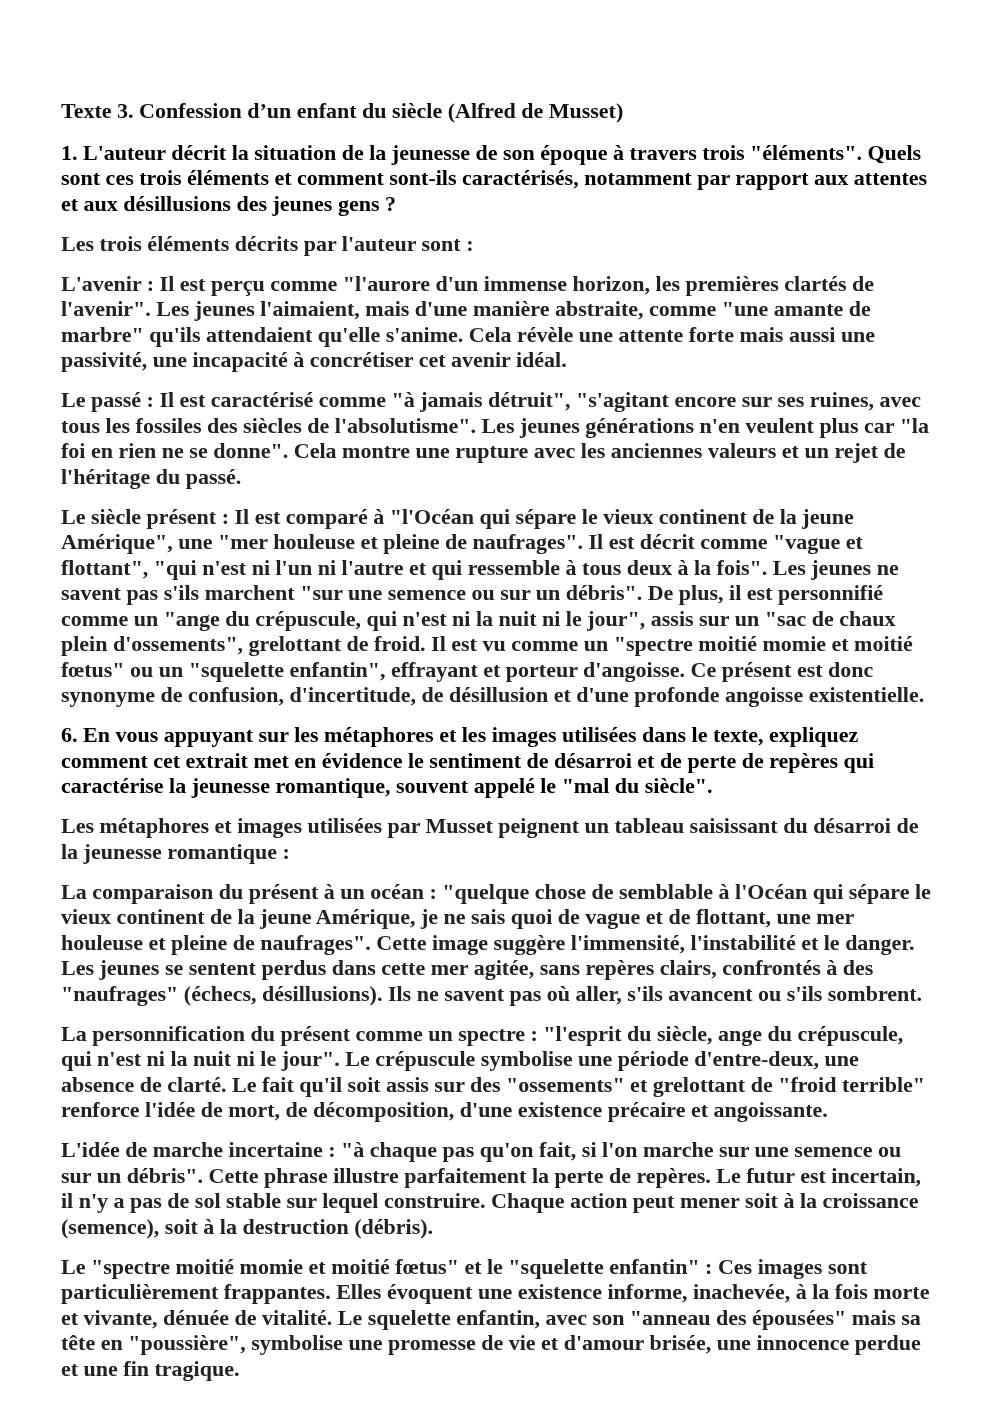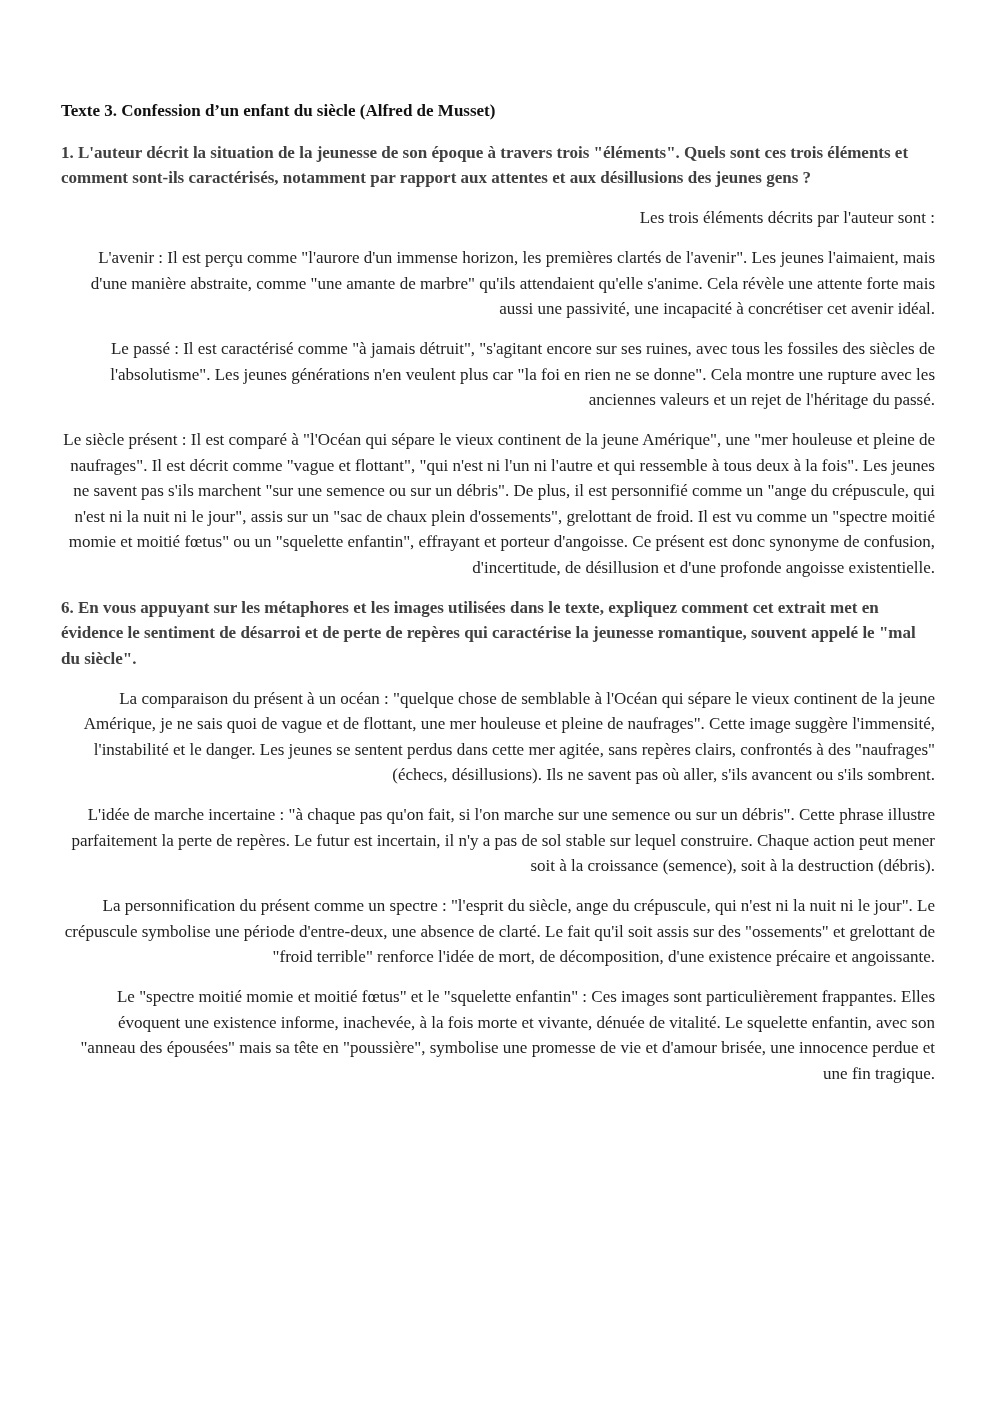--- a/index.html
+++ b/index.html
@@ -12,55 +12,55 @@
       height: 1404px;
       overflow: hidden;
       position: relative;
     }
     .page {
       position: absolute;
       left: 61px;
       top: 98px;
       width: 874px;
       font-family: "Liberation Serif", "DejaVu Serif", serif;
-      font-size: 17px;
+      font-size: 22px;
       line-height: 25.5px;
       color: #222222;
     }
     .page p {
       margin: 0 0 14.5px 0;
     }
     .title {
       font-weight: bold;
       color: #111111;
       margin-bottom: 16px !important;
     }
     .question {
       font-weight: bold;
-      color: #404040;
+      color: #000000;
     }
     .body-text {
-      font-weight: normal;
-      text-align: right;
+      font-weight: bold;
     }
   </style>
 </head>
 <body>
 
 <div class="page">
   <p class="title">Texte 3. Confession d’un enfant du siècle (Alfred de Musset)</p>
 
   <section>
     <p class="question">1. L'auteur décrit la situation de la jeunesse de son époque à travers trois "éléments". Quels sont ces trois éléments et comment sont-ils caractérisés, notamment par rapport aux attentes et aux désillusions des jeunes gens ?</p>
     <p class="body-text">Les trois éléments décrits par l'auteur sont :</p>
     <p class="body-text">L'avenir : Il est perçu comme "l'aurore d'un immense horizon, les premières clartés de l'avenir". Les jeunes l'aimaient, mais d'une manière abstraite, comme "une amante de marbre" qu'ils attendaient qu'elle s'anime. Cela révèle une attente forte mais aussi une passivité, une incapacité à concrétiser cet avenir idéal.</p>
     <p class="body-text">Le passé : Il est caractérisé comme "à jamais détruit", "s'agitant encore sur ses ruines, avec tous les fossiles des siècles de l'absolutisme". Les jeunes générations n'en veulent plus car "la foi en rien ne se donne". Cela montre une rupture avec les anciennes valeurs et un rejet de l'héritage du passé.</p>
     <p class="body-text">Le siècle présent : Il est comparé à "l'Océan qui sépare le vieux continent de la jeune Amérique", une "mer houleuse et pleine de naufrages". Il est décrit comme "vague et flottant", "qui n'est ni l'un ni l'autre et qui ressemble à tous deux à la fois". Les jeunes ne savent pas s'ils marchent "sur une semence ou sur un débris". De plus, il est personnifié comme un "ange du crépuscule, qui n'est ni la nuit ni le jour", assis sur un "sac de chaux plein d'ossements", grelottant de froid. Il est vu comme un "spectre moitié momie et moitié fœtus" ou un "squelette enfantin", effrayant et porteur d'angoisse. Ce présent est donc synonyme de confusion, d'incertitude, de désillusion et d'une profonde angoisse existentielle.</p>
   </section>
 
   <section>
     <p class="question">6. En vous appuyant sur les métaphores et les images utilisées dans le texte, expliquez comment cet extrait met en évidence le sentiment de désarroi et de perte de repères qui caractérise la jeunesse romantique, souvent appelé le "mal du siècle".</p>
+    <p class="body-text">Les métaphores et images utilisées par Musset peignent un tableau saisissant du désarroi de la jeunesse romantique :</p>
     <p class="body-text">La comparaison du présent à un océan : "quelque chose de semblable à l'Océan qui sépare le vieux continent de la jeune Amérique, je ne sais quoi de vague et de flottant, une mer houleuse et pleine de naufrages". Cette image suggère l'immensité, l'instabilité et le danger. Les jeunes se sentent perdus dans cette mer agitée, sans repères clairs, confrontés à des "naufrages" (échecs, désillusions). Ils ne savent pas où aller, s'ils avancent ou s'ils sombrent.</p>
+    <p class="body-text">La personnification du présent comme un spectre : "l'esprit du siècle, ange du crépuscule, qui n'est ni la nuit ni le jour". Le crépuscule symbolise une période d'entre-deux, une absence de clarté. Le fait qu'il soit assis sur des "ossements" et grelottant de "froid terrible" renforce l'idée de mort, de décomposition, d'une existence précaire et angoissante.</p>
     <p class="body-text">L'idée de marche incertaine : "à chaque pas qu'on fait, si l'on marche sur une semence ou sur un débris". Cette phrase illustre parfaitement la perte de repères. Le futur est incertain, il n'y a pas de sol stable sur lequel construire. Chaque action peut mener soit à la croissance (semence), soit à la destruction (débris).</p>
-    <p class="body-text">La personnification du présent comme un spectre : "l'esprit du siècle, ange du crépuscule, qui n'est ni la nuit ni le jour". Le crépuscule symbolise une période d'entre-deux, une absence de clarté. Le fait qu'il soit assis sur des "ossements" et grelottant de "froid terrible" renforce l'idée de mort, de décomposition, d'une existence précaire et angoissante.</p>
     <p class="body-text">Le "spectre moitié momie et moitié fœtus" et le "squelette enfantin" : Ces images sont particulièrement frappantes. Elles évoquent une existence informe, inachevée, à la fois morte et vivante, dénuée de vitalité. Le squelette enfantin, avec son "anneau des épousées" mais sa tête en "poussière", symbolise une promesse de vie et d'amour brisée, une innocence perdue et une fin tragique.</p>
   </section>
 </div>
 
 </body></html>

